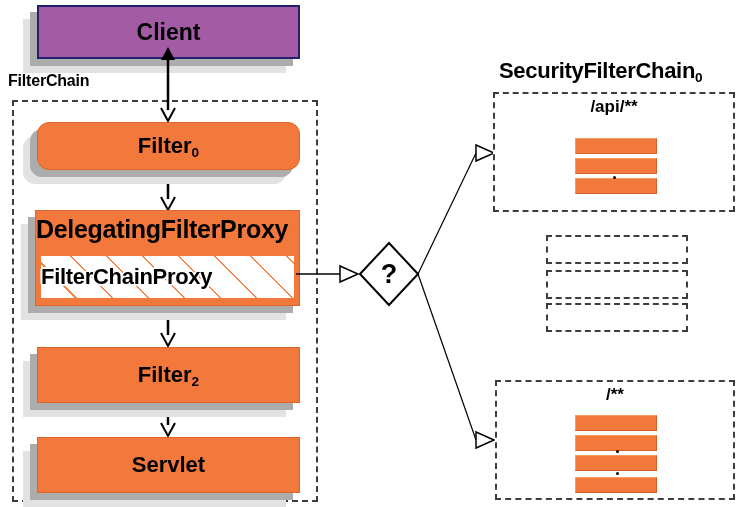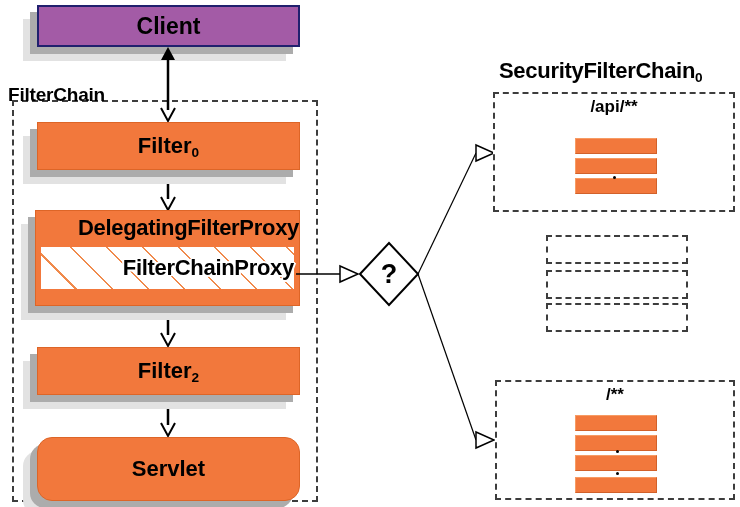--- a/index.html
+++ b/index.html
@@ -7,44 +7,44 @@
     position:relative;width:740px;height:507px;background:#ffffff;overflow:hidden;
     font-family:"Liberation Sans","DejaVu Sans",sans-serif;color:#000;
   }
   
   .stackbox{
     position:absolute;display:flex;align-items:center;justify-content:center;
     box-shadow:-7px 7px 0 #acacac,-14px 14px 0 #e2e2e2;
     box-sizing:border-box;font-weight:700;text-align:center;
   }
   .client{
-    left:37px;top:5px;width:263px;height:42px;
+    left:37px;top:5px;width:263px;height:54px;
     background:#a35ba6;border:2px solid #20206e;font-size:23px;
   }
   .obox{background:#f2783c;border:1px solid #dd6527;}
-  .filter0{left:37px;top:122px;width:263px;height:48px;font-size:22px;}
-  .filter2{left:37px;top:347px;width:263px;height:48px;font-size:22px;}
-  .servlet{left:37px;top:437px;width:263px;height:64px;font-size:22px;border-radius:15px;}
+  .filter0{left:37px;top:122px;width:263px;height:48px;font-size:22px;border-radius:12px;}
+  .filter2{left:37px;top:347px;width:263px;height:56px;font-size:22px;}
+  .servlet{left:37px;top:437px;width:263px;height:56px;font-size:22px;}
   .dfp{
     left:35px;top:210px;width:265px;height:96px;display:block;
   }
-  .dfp-title{margin-top:4px;text-align:right;font-size:22px;font-weight:700;letter-spacing:-0.3px;}
+  .dfp-title{margin-top:4px;text-align:left;font-size:25px;font-weight:700;letter-spacing:-0.3px;}
   .fcp{
-    position:absolute;left:3px;right:3px;bottom:14px;height:46px;box-sizing:border-box;
+    position:absolute;left:3px;right:3px;bottom:5px;height:46px;box-sizing:border-box;
     border:2px solid #f2783c;
     background:repeating-linear-gradient(45deg,#ffffff 0 24px,#f08a4c 24px 25.5px);
-    display:flex;align-items:center;justify-content:flex-end;
+    display:flex;align-items:center;justify-content:flex-start;
   }
   .fcp-text{
     font-size:22px;font-weight:700;letter-spacing:-0.3px;
     text-shadow:2px 0 0 #fff,-2px 0 0 #fff,0 2px 0 #fff,0 -2px 0 #fff,
                 1px 1px 0 #fff,-1px -1px 0 #fff,1px -1px 0 #fff,-1px 1px 0 #fff;
   }
   .sub{font-size:0.62em;position:relative;top:0.3em;font-weight:700;}
-  .fc-label{position:absolute;left:8px;top:72px;font-size:19px;font-weight:700;letter-spacing:-0.2px;margin-top:12px;}
+  .fc-label{position:absolute;left:8px;top:72px;font-size:16px;font-weight:700;letter-spacing:-0.2px;}
   .fc-boundary{
     position:absolute;left:12px;top:100px;width:306px;height:402px;
     box-sizing:border-box;border:2px dashed #3d3d3d;
   }
   .varrow{position:absolute;width:22px;overflow:visible;}
   
   .sfc-title{position:absolute;font-size:22px;font-weight:700;letter-spacing:-0.3px;white-space:nowrap;}
   .t0{left:499px;top:58px;}
   .tn{left:487px;top:348px;}
   .sfc-box{

